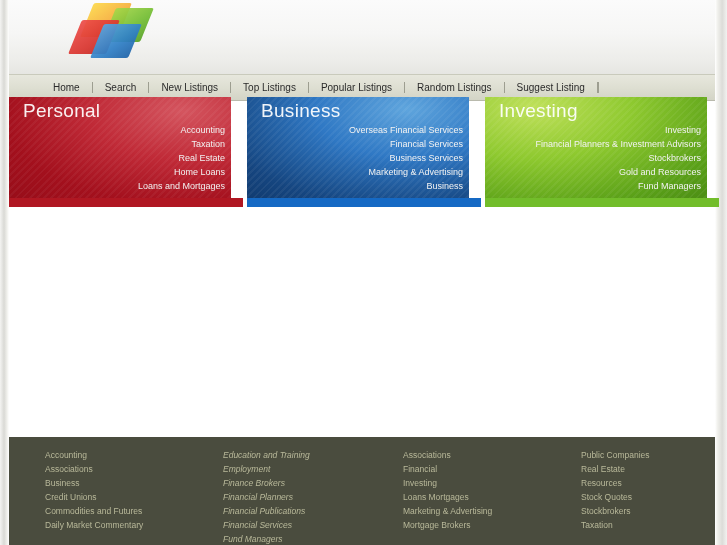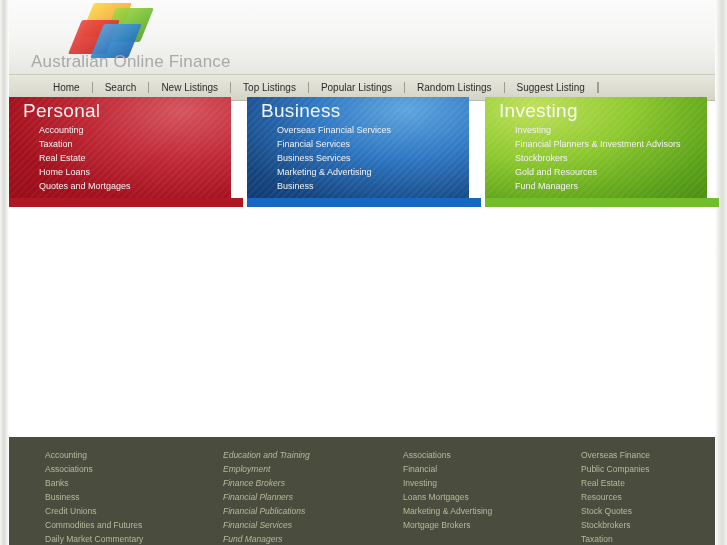--- a/index.html
+++ b/index.html
@@ -120,20 +120,21 @@
   .panel {
     position: absolute;
     top: 0;
     height: 110px;
     overflow: hidden;
   }
   .panel-body {
     position: absolute;
     left: 0; top: 0; right: 12px;
     height: 101px;
+    text-align: right;
   }
   .panel-foot {
     position: absolute;
     left: 0; right: 0; bottom: 0;
     height: 9px;
   }
 
   .panel-personal { left: 0;   width: 234px; }
   .panel-business { left: 238px; width: 234px; }
   .panel-investing{ left: 476px; width: 234px; }
@@ -227,21 +228,20 @@
   <div class="gutter-right"></div>
 
   <div class="header">
     <div class="header-inner">
       <div class="logo">
         <div class="tile tile-yellow"></div>
         <div class="tile tile-green"></div>
         <div class="tile tile-red"></div>
         <div class="tile tile-blue"></div>
       </div>
-      <div class="site-title">Australian Online Finance</div>
     </div>
   </div>
 
   <div class="navbar" id="navbar">
       <div class="nav-item">Home</div>
       <div class="nav-sep"></div>
       <div class="nav-item">Search</div>
       <div class="nav-sep"></div>
       <div class="nav-item">New Listings</div>
       <div class="nav-sep"></div>
@@ -259,21 +259,21 @@
   <div class="panels">
 
     <div class="panel panel-personal">
       <div class="panel-body">
         <div class="panel-title">Personal</div>
         <ul class="panel-links" id="panel-links-0">
             <li>Accounting</li>
             <li>Taxation</li>
             <li>Real Estate</li>
             <li>Home Loans</li>
-            <li>Quotes and Mortgages</li>
+            <li>Loans and Mortgages</li>
           </ul>
       </div>
       <div class="panel-foot"></div>
     </div>
 
     <div class="panel panel-business">
       <div class="panel-body">
         <div class="panel-title">Business</div>
         <ul class="panel-links" id="panel-links-1">
             <li>Overseas Financial Services</li>
@@ -302,21 +302,20 @@
 
   </div>
 
   <div class="content"></div>
 
   <div class="footer">
     <div class="footer-cols" id="footer-cols">
         <ul class="footer-col">
           <li>Accounting</li>
           <li>Associations</li>
-          <li>Banks</li>
           <li>Business</li>
           <li>Credit Unions</li>
           <li>Commodities and Futures</li>
           <li>Daily Market Commentary</li>
         </ul>
         <ul class="footer-col">
           <li>Education and Training</li>
           <li>Employment</li>
           <li>Finance Brokers</li>
           <li>Financial Planners</li>
@@ -326,21 +325,20 @@
         </ul>
         <ul class="footer-col">
           <li>Associations</li>
           <li>Financial</li>
           <li>Investing</li>
           <li>Loans Mortgages</li>
           <li>Marketing &amp; Advertising</li>
           <li>Mortgage Brokers</li>
         </ul>
         <ul class="footer-col">
-          <li>Overseas Finance</li>
           <li>Public Companies</li>
           <li>Real Estate</li>
           <li>Resources</li>
           <li>Stock Quotes</li>
           <li>Stockbrokers</li>
           <li>Taxation</li>
         </ul>
       </div>
   </div>
 

